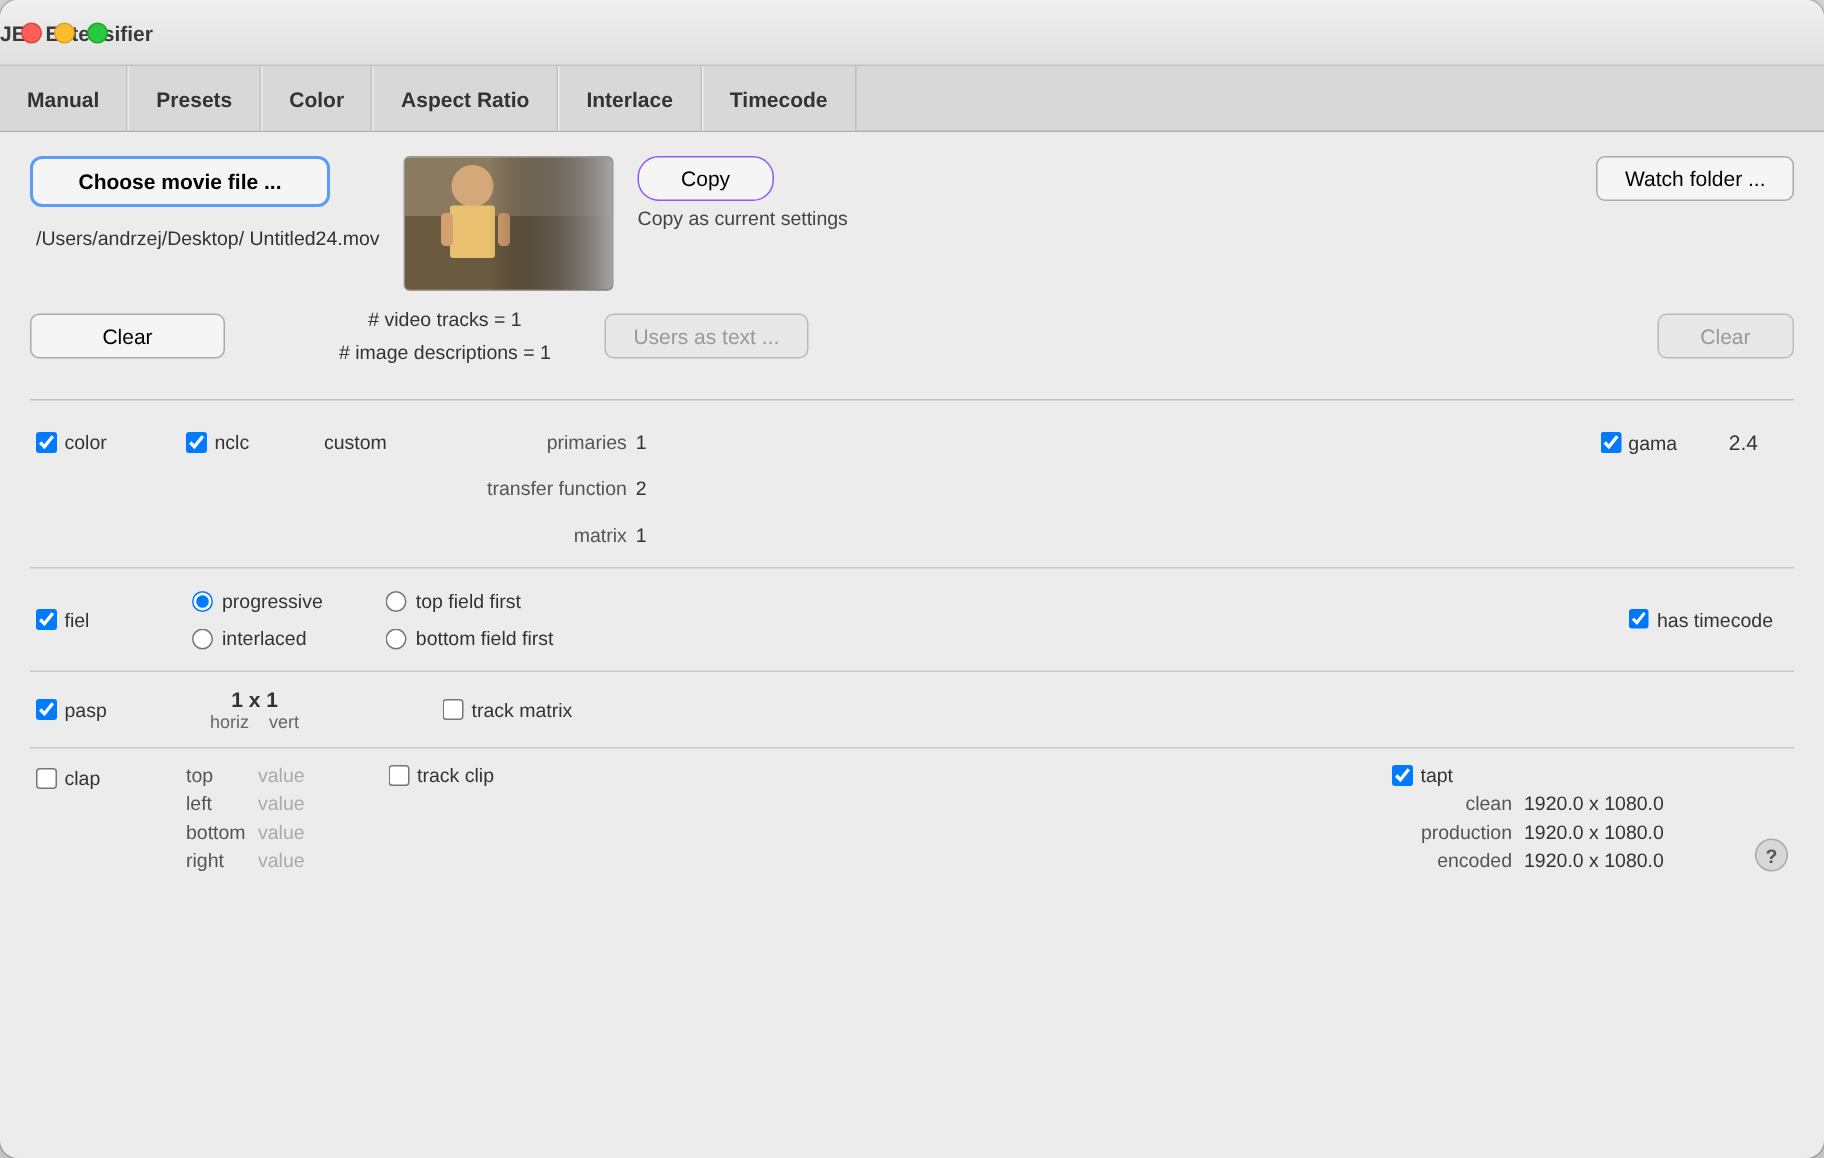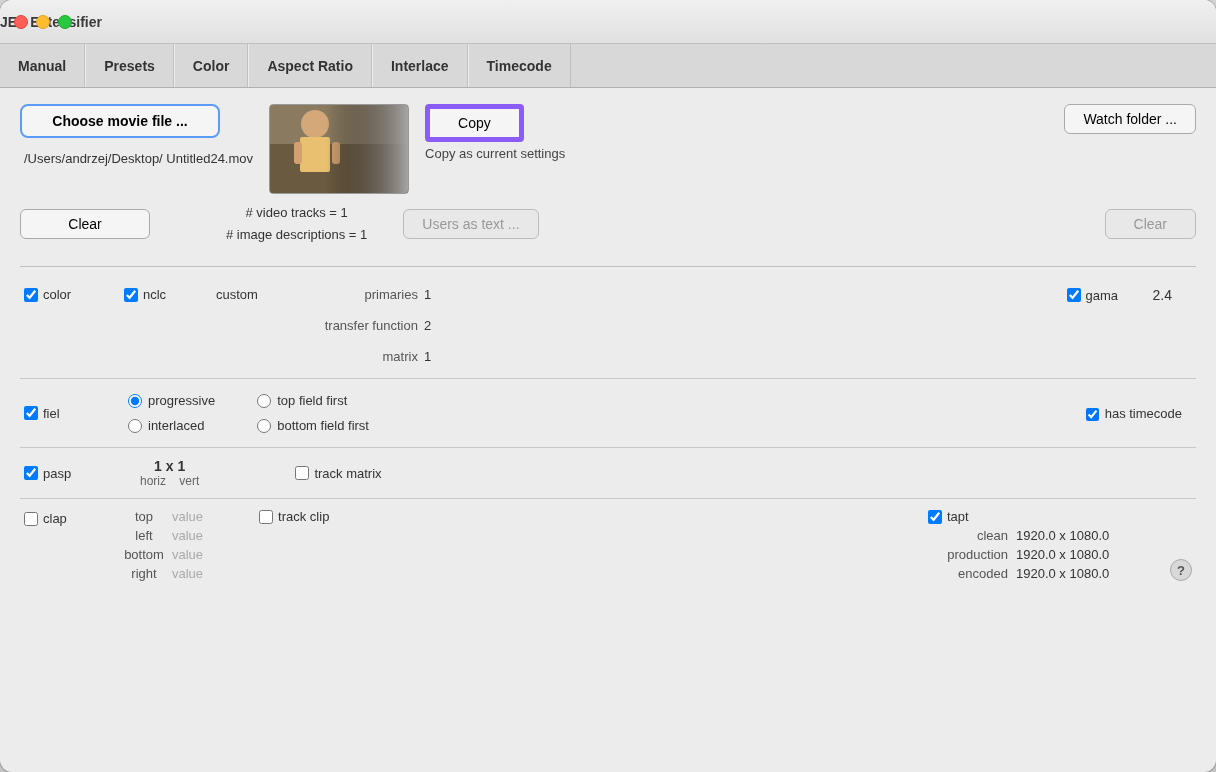--- a/index.html
+++ b/index.html
@@ -121,22 +121,22 @@
     }
     .copy-area {
       display: flex;
       flex-direction: column;
       gap: 4px;
       align-items: flex-start;
     }
     .copy-btn {
       padding: 6px 28px;
       background: #f5f5f5;
-      border: 5px solid #8b5cf6;
-      border-radius: 4px;
+      border: 1px solid #8b5cf6;
+      border-radius: 14px;
       font-size: 14px;
       font-weight: 500;
       cursor: pointer;
     }
     .copy-desc {
       font-size: 13px;
       color: #444;
     }
     .watch-folder-btn {
       padding: 6px 18px;
@@ -281,21 +281,21 @@
     }
     .radio-group2 {
       display: flex;
       flex-direction: column;
       gap: 10px;
       margin-left: 30px;
     }
     .has-timecode {
       margin-left: auto;
       display: flex;
-      align-items: flex-end;
+      align-items: flex-start;
       gap: 6px;
       font-size: 13px;
       color: #333;
       padding-right: 10px;
       padding-left: 12px;
     }
     
     .pasp-section {
       display: flex;
       align-items: center;
@@ -328,21 +328,21 @@
       flex-direction: column;
       gap: 4px;
       margin-left: 4px;
     }
     .clap-row {
       display: flex;
       align-items: center;
       gap: 8px;
     }
     .clap-label {
-      text-align: center;
+      text-align: left;
       min-width: 40px;
       font-size: 13px;
       color: #555;
     }
     .clap-val {
       font-size: 13px;
       color: #aaa;
     }
     .tapt-group {
       margin-left: auto;

